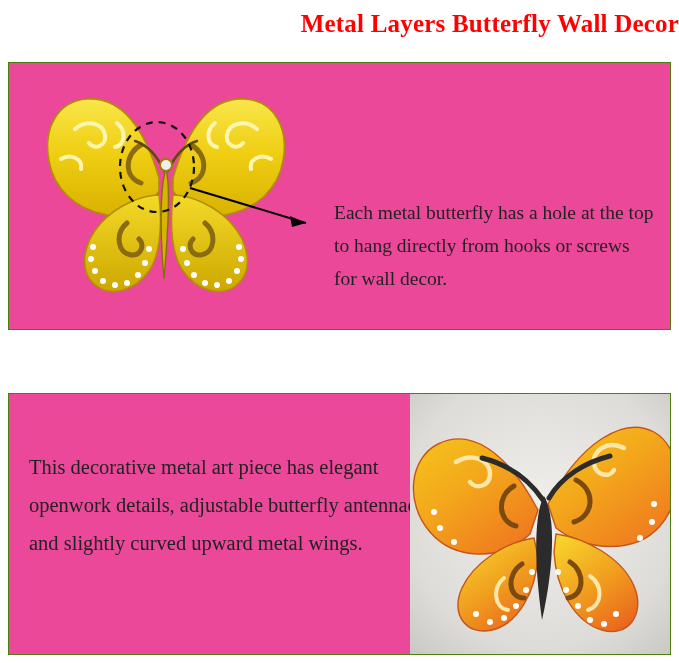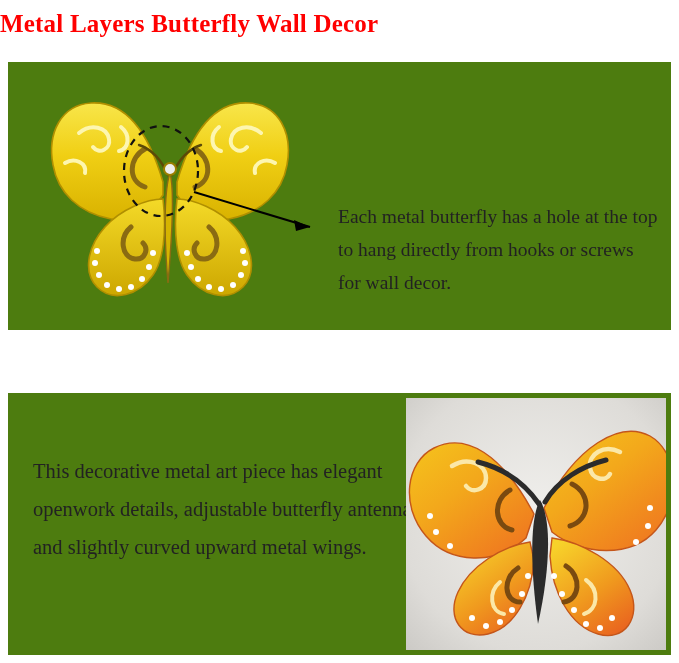--- a/index.html
+++ b/index.html
@@ -20,34 +20,34 @@
     height: 663px;
     background: #ffffff;
   }
 
   
   .title {
     position: absolute;
     left: 0;
     top: 10px;
     width: 679px;
-    text-align: left;
+    text-align: right;
     color: #ff0000;
     font-family: "Liberation Serif", serif;
     font-weight: bold;
     font-size: 25px;
     letter-spacing: 0.2px;
     white-space: nowrap;
   }
 
   
   .panel {
     position: absolute;
-    background: #4d7c0f;
-    border: 5px solid #4d7c0f;
+    background: #ec4899;
+    border: 1px solid #4d7c0f;
     box-sizing: border-box;
     padding-left: 11px;
   }
   .panel-top {
     left: 8px;
     top: 62px;
     width: 663px;
     height: 268px;
   }
   .panel-bottom {

